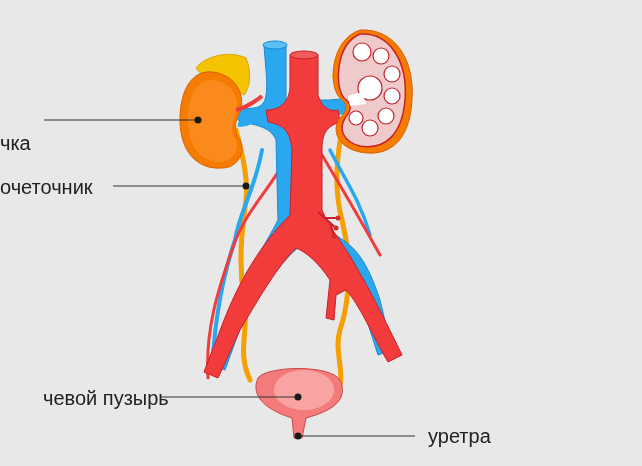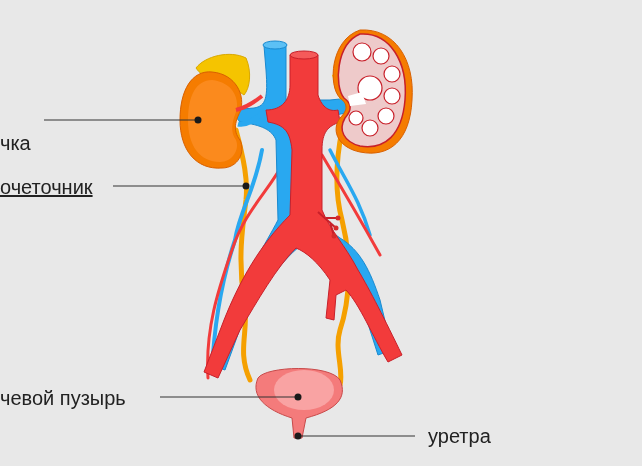--- a/index.html
+++ b/index.html
@@ -87,15 +87,15 @@
   </g>
   <g fill="#1a1a1a">
     <circle cx="198" cy="120" r="3.5"></circle>
     <circle cx="246" cy="186" r="3.5"></circle>
     <circle cx="298" cy="397" r="3.5"></circle>
     <circle cx="298" cy="436" r="3.5"></circle>
   </g>
 </svg>
 
 <div class="label" style="left:0px; top:111px;margin-top:22px;">чка</div>
-<div class="label" style="left:0px; top:177px;text-decoration:underline;">очеточник</div>
-<div class="label" style="left:0px; top:388px;">чевой пузырь</div>
+<div class="label" style="left:0px; top:177px;">очеточник</div>
+<div class="label" style="left:0px; top:388px;padding-left:43px;">чевой пузырь</div>
 <div class="label" style="left:428px; top:426px;text-align:center;">уретра</div>
 
 </body></html>

